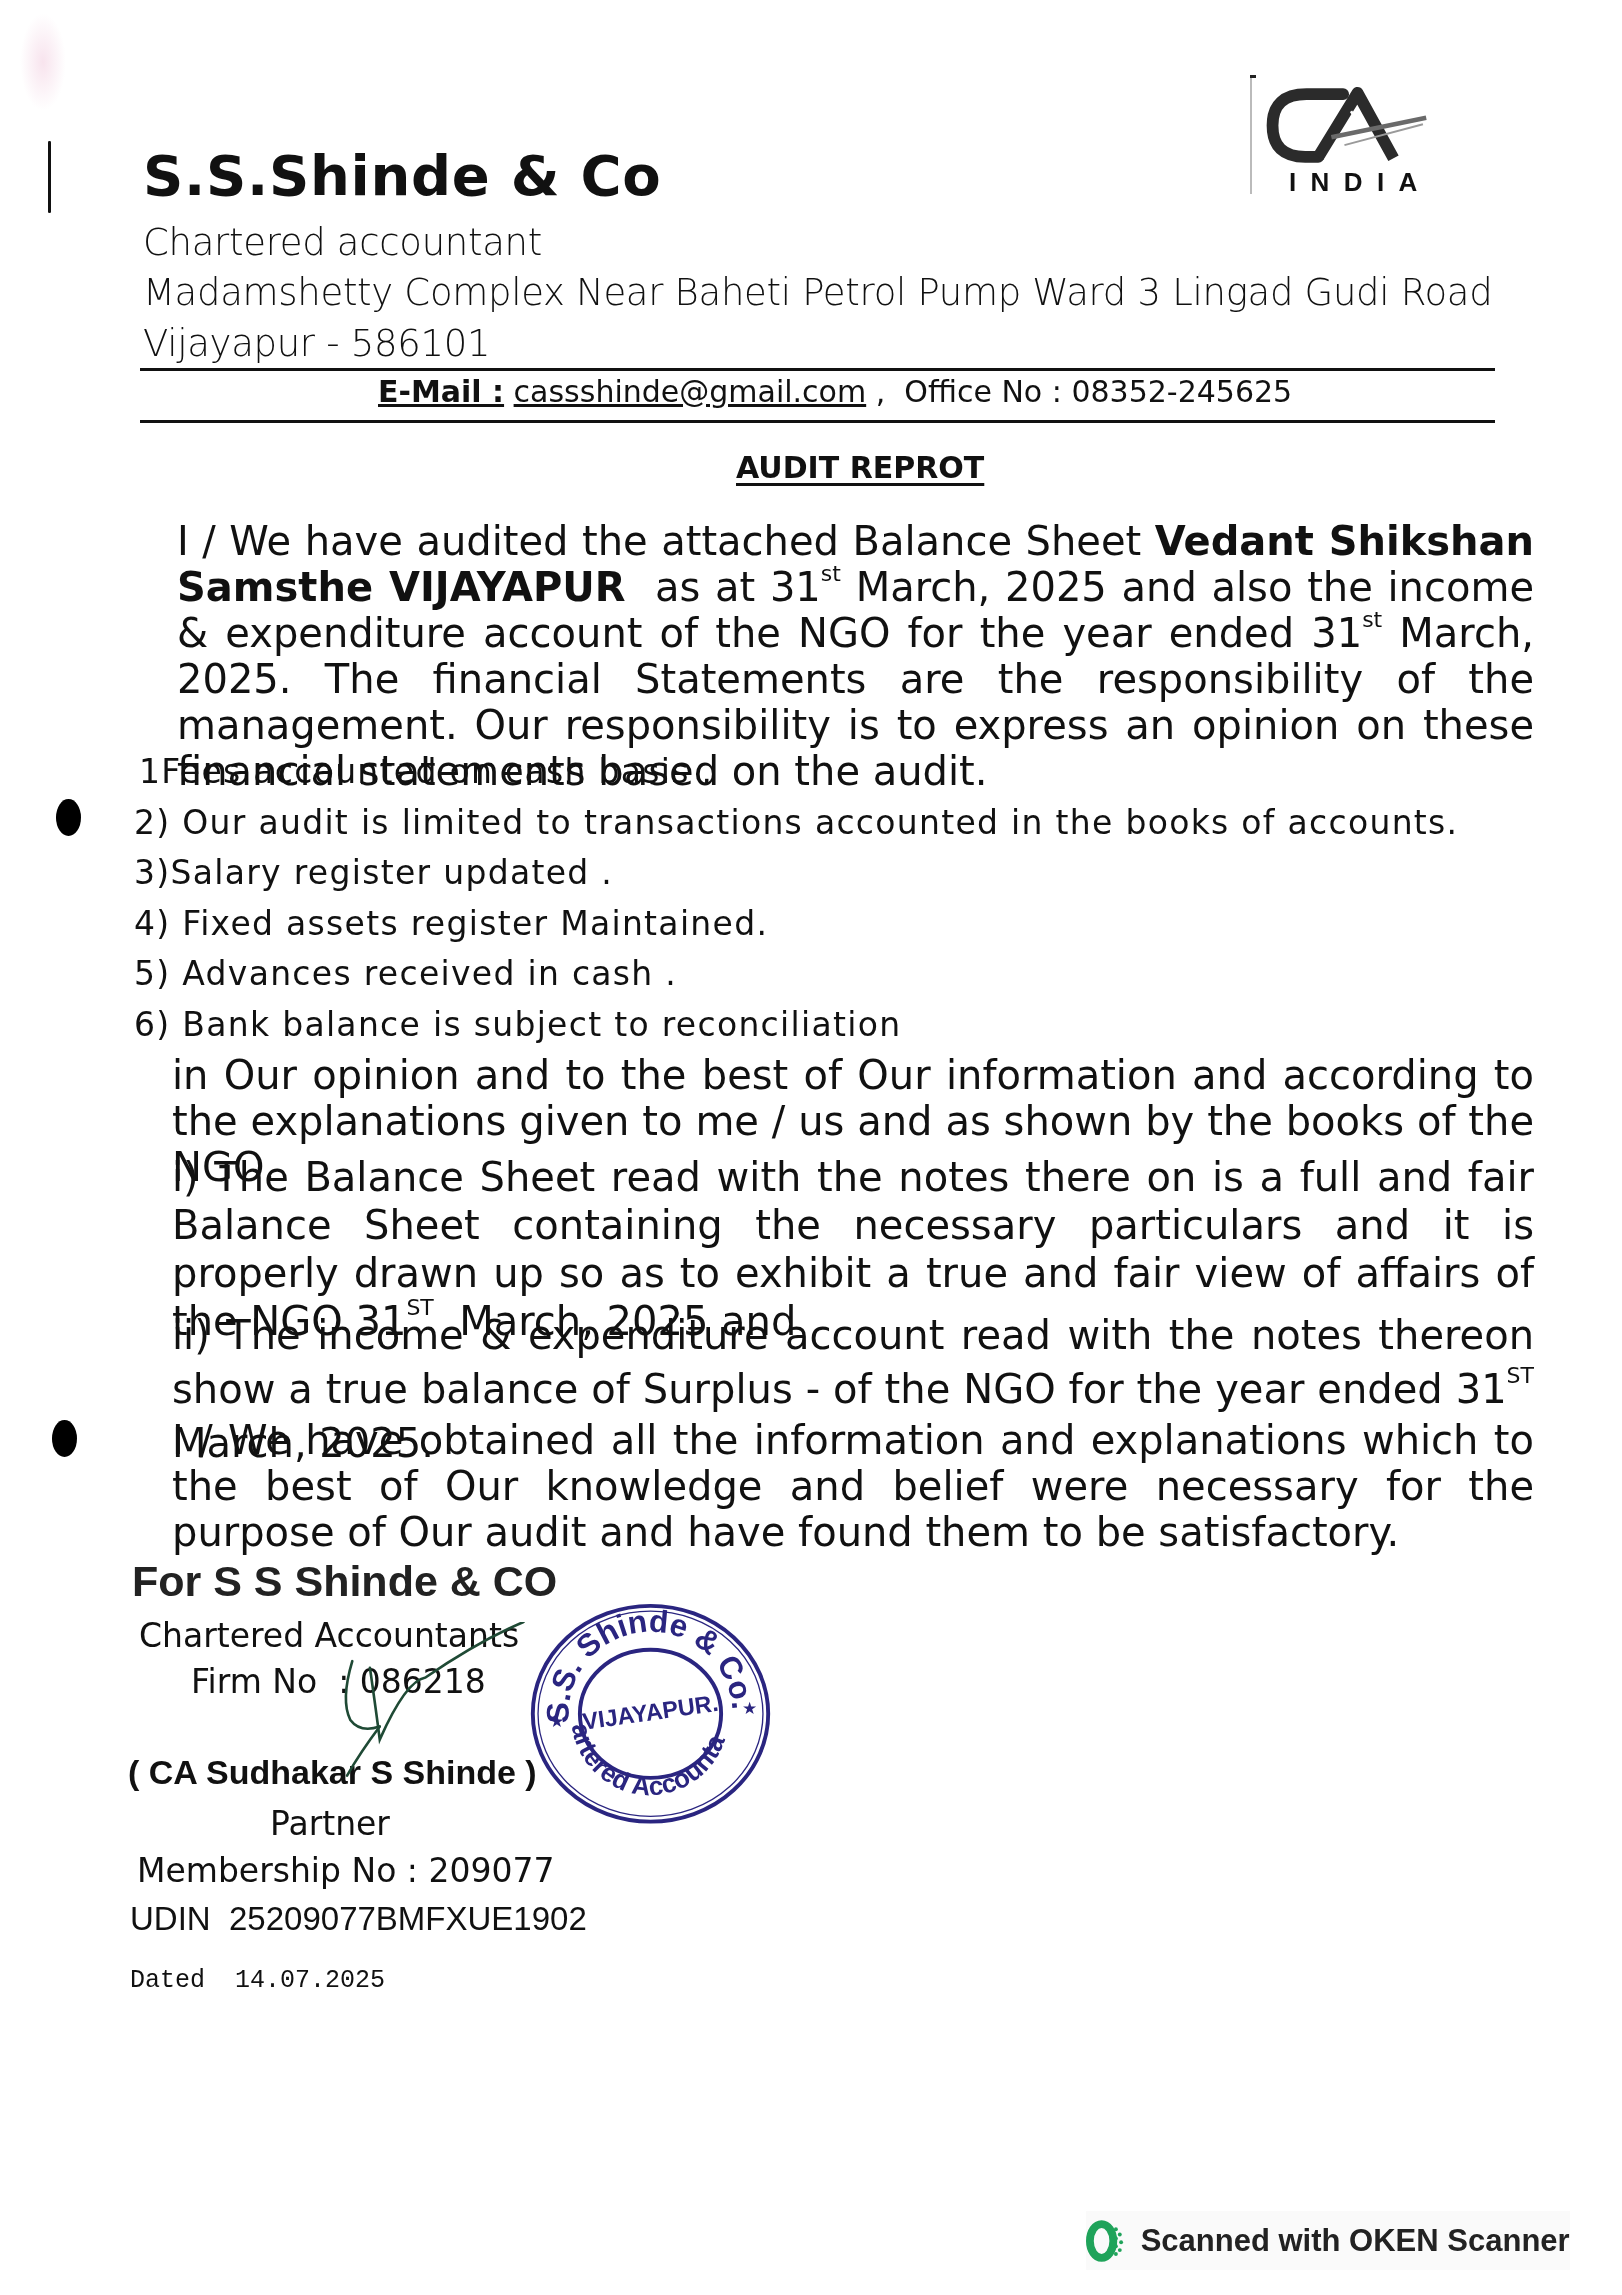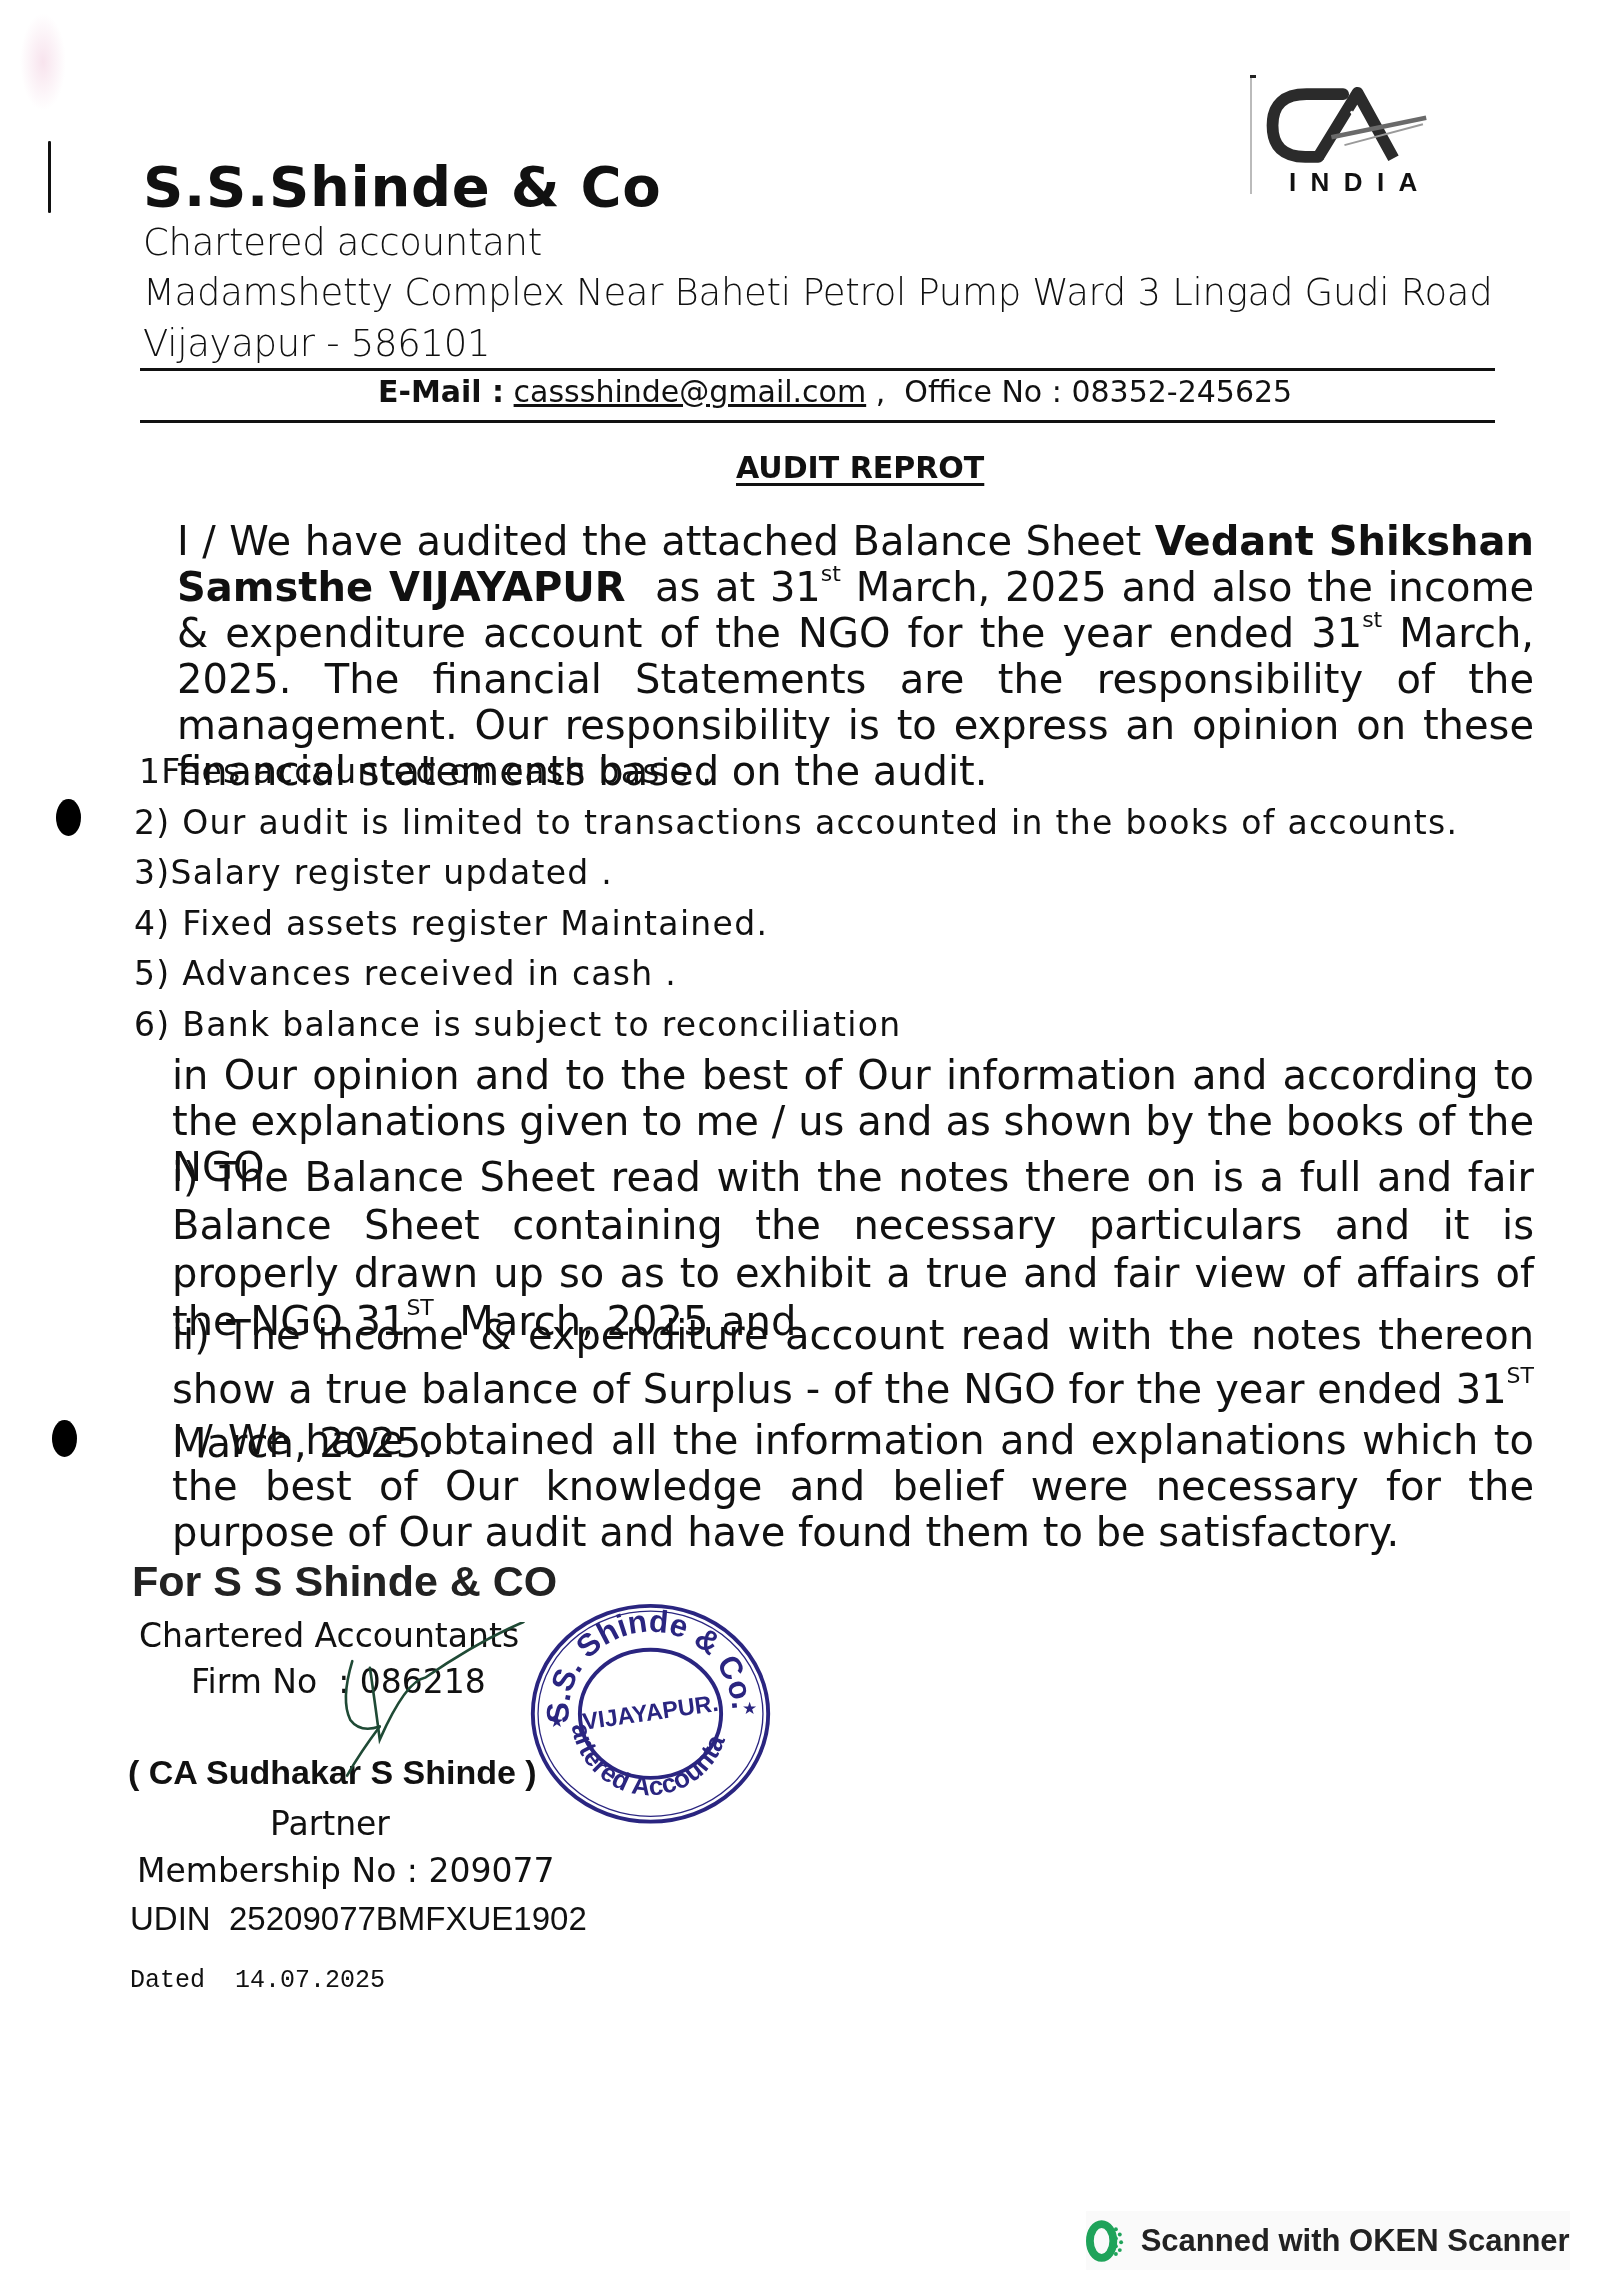--- a/index.html
+++ b/index.html
@@ -1,29 +1,29 @@
 <!DOCTYPE html>
 <html style="font-size:10.5px"><head>
 <meta charset="utf-8">
 <style>
   html, body { margin: 0; padding: 0; background: #ffffff; }
   body { width: 1622px; height: 2295px; position: relative; overflow: hidden; color: #111; font-family: "DejaVu Sans", sans-serif; }
   .abs { position: absolute; }
   .pink-smudge { left: 19.6px; top: 13px; width: 52px; width: 46px; height: 98px; background: radial-gradient(ellipse at center, rgba(240,200,220,0.5), rgba(255,255,255,0) 70%); }
   .margin-bar { left: 48px; top: 141px; width: 3.3px; height: 72px; background: #111; border-radius: 1.3px; }
-  .firm-name { left: 143px; top: 143px; font-size: 56px; font-weight: bold; letter-spacing: 0.7px; font-family: "DejaVu Sans", sans-serif; margin-top: 11px; }
+  .firm-name { left: 143px; top: 143px; font-size: 56px; font-weight: bold; letter-spacing: 0.7px; font-family: "DejaVu Sans", sans-serif; }
   .ca-logo { left: 1246px; top: 72px; width: 216px; height: 131px; }
   .ca-logo .bracket { position: absolute; left: 3.9px; top: 3.9px; width: 2.6px; height: 118px; background: #bbb; }
   .ca-logo .bracket-top { position: absolute; left: 3.9px; top: 2.6px; width: 6.5px; height: 3.3px; background: #222; }
   .ca-logo svg { position: absolute; left: 19.6px; top: 13px; }
   .ca-logo .india { position: absolute; left: 43px; top: 95px; font-size: 26px; font-weight: bold; letter-spacing: 14.4px; font-family: "Liberation Sans", sans-serif; }
   .line-text { font-size: 37px; font-family: "DejaVu Sans", sans-serif; font-weight: 300; letter-spacing: -0.3px; white-space: nowrap; }
   .hr { left: 140px; width: 1355px; height: 3.3px; background: #111; }
   .contact { left: 378px; top: 374px; font-size: 30px; white-space: nowrap; }
-  .contact .lbl { font-weight: bold; }
+  .contact .lbl { font-weight: bold; text-decoration: underline; }
   .contact .mail { text-decoration: underline; }
   .title { left: 708px; top: 450px; font-size: 30px; font-weight: bold; text-decoration: underline; text-decoration-thickness: 3.3px; text-underline-offset: 5.2px; margin-left: 28px; }
   .para { left: 139px; width: 1357px; font-size: 40px; line-height: 46px; text-align: justify; margin-left: 38px; }
   .para .b { font-weight: bold; }
   sup { font-size: 0.55em; vertical-align: 0.9em; line-height: 0; }
   .item { left: 134px; font-size: 33px; white-space: nowrap; letter-spacing: 1.3px; }
   .bullet-dot { width: 25px; height: 37px; background: #000; border-radius: 50%; }
   .sig-head { left: 132px; top: 1557px; font-size: 43px; font-weight: bold; font-family: "Liberation Sans", sans-serif; color: #222; }
   .sig-line { font-size: 33px; white-space: nowrap; }
   .sig-name { font-weight: bold; font-family: "Liberation Sans", sans-serif; font-size: 34px; }

